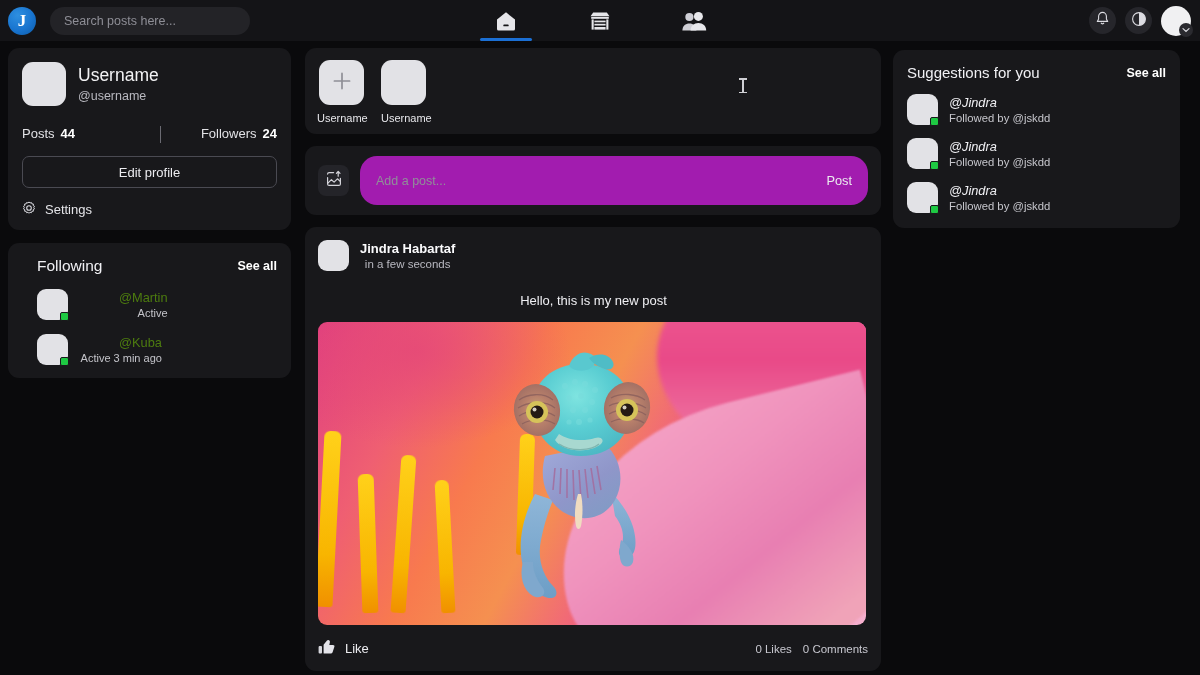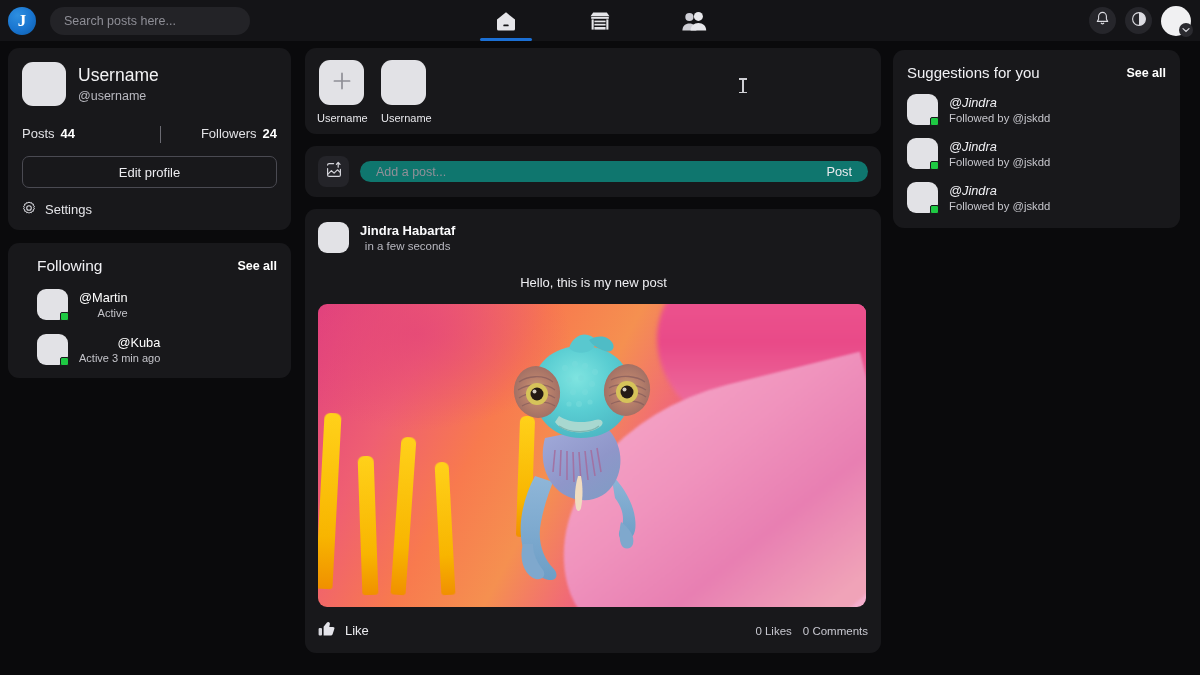--- a/index.html
+++ b/index.html
@@ -113,21 +113,21 @@
   .card-title { color: #f0f0f4; font-size: 15.5px; }
   .see-all { color: #fff; font-size: 12.5px; font-weight: bold; cursor: pointer; }
   .person { display: flex; align-items: center; gap: 11px; margin-top: 14px; }
   .pav-wrap { position: relative; width: 31px; height: 31px; flex: none; }
   .pav { width: 31px; height: 31px; border-radius: 9px; background: #e2e2e6; }
   .dot {
     position: absolute; right: -1px; bottom: -1px;
     width: 9px; height: 9px; border-radius: 2px; background: #1ec943;
     border: 1px solid #18181b;
   }
-  .pname { color: #ffffff; font-size: 12.8px; }
+  .pname { color: #4d7c0f; font-size: 12.8px; margin-left: 40px; }
   .pstatus { color: #c4c4ca; font-size: 11px; margin-top: 2px; }
 
   
   .stories-card { padding: 12px 14px 10px 14px; }
   .stories { display: flex; gap: 17px; }
   .story { width: 45px; }
   .story-tile {
     width: 45px; height: 45px; border-radius: 11px; background: #e2e2e6;
     display: flex; align-items: center; justify-content: center; cursor: pointer;
   }
@@ -137,22 +137,22 @@
   }
   .story:first-child .story-label { margin-left: -2px; }
 
   
   .composer-card { margin-top: 12px; padding: 10px 13px; display: flex; align-items: center; gap: 11px; }
   .upload-btn {
     width: 31px; height: 31px; border-radius: 8px; background: #242429;
     display: flex; align-items: center; justify-content: center; flex: none; cursor: pointer;
   }
   .composer-input-wrap {
-    flex: 1; position: relative; height: 21px;
-    background: #0f766e; border-radius: 17px; display: flex; align-items: center;
+    flex: 1; position: relative; height: 49px;
+    background: #a21caf; border-radius: 17px; display: flex; align-items: center;
   }
   .composer-input {
     flex: 1; height: 33px; background: transparent; border: none; outline: none;
     color: #e8e8ec; font-size: 12.5px; padding: 0 16px;
     font-family: "Liberation Sans", sans-serif;
   }
   .composer-input::placeholder { color: #909098; }
   .post-btn {
     background: transparent; border: none; color: #eaeaee; font-size: 12.8px;
     padding: 0 16px 0 8px; cursor: pointer;

